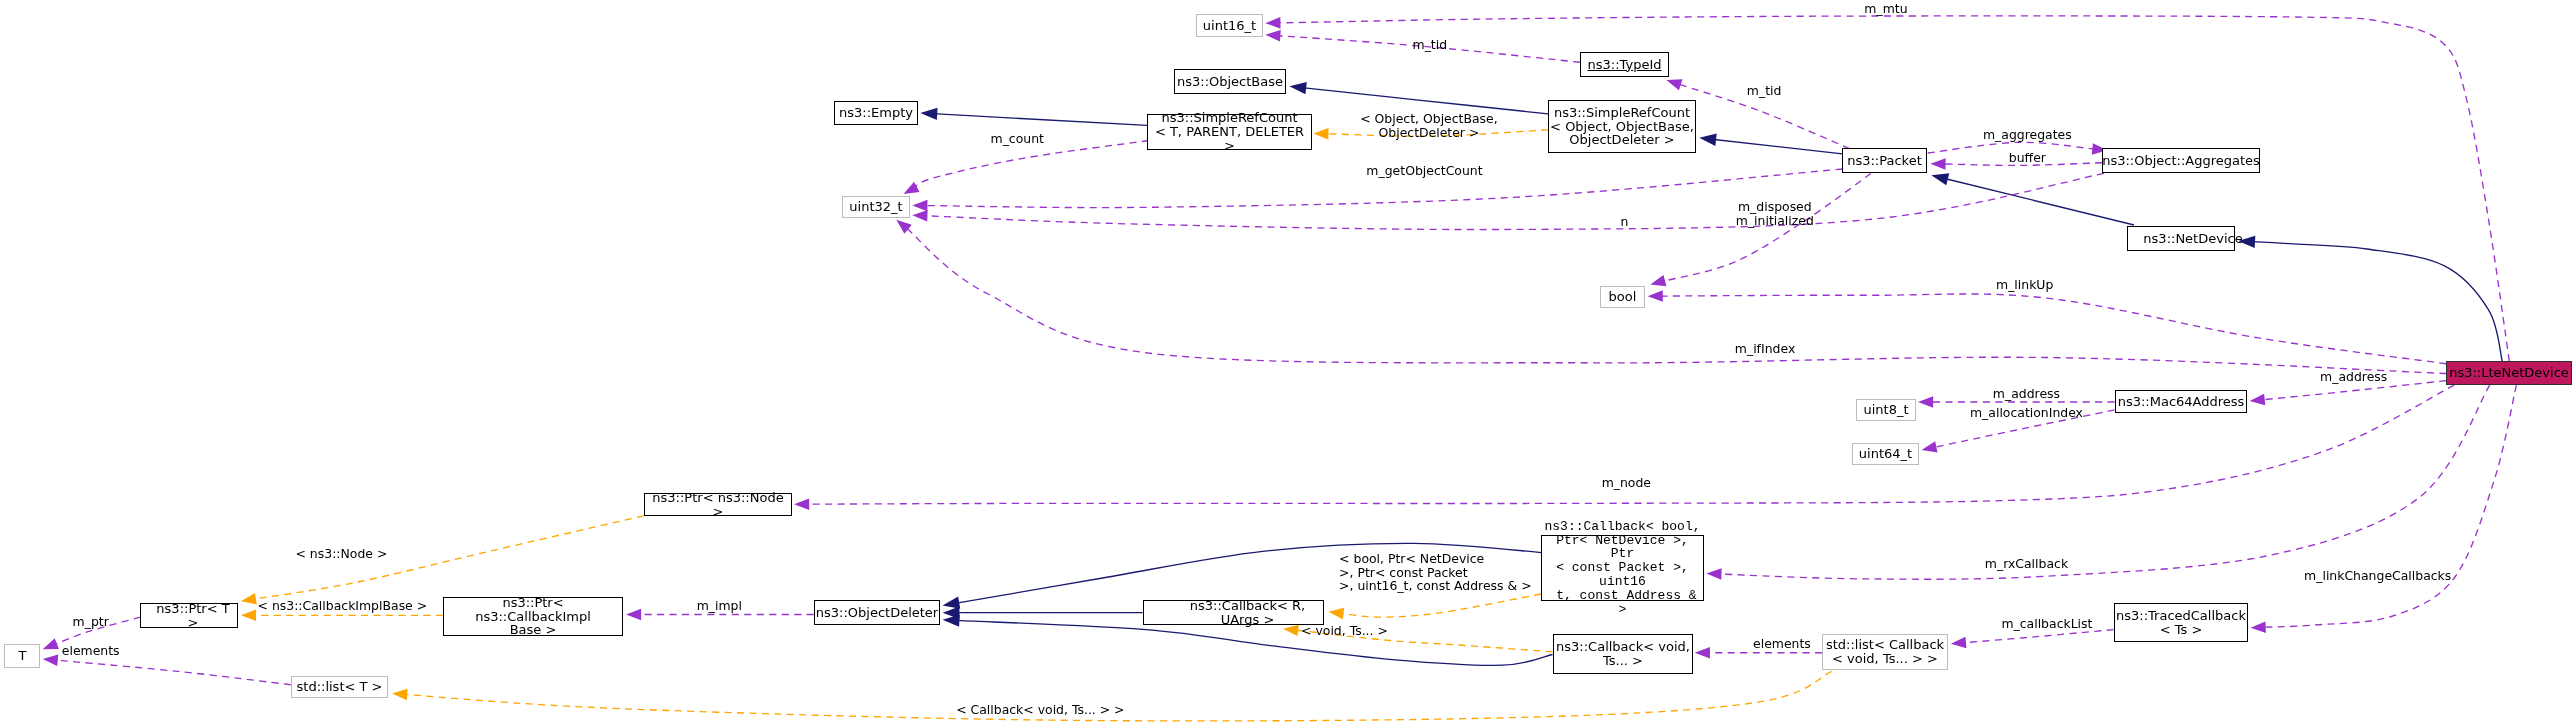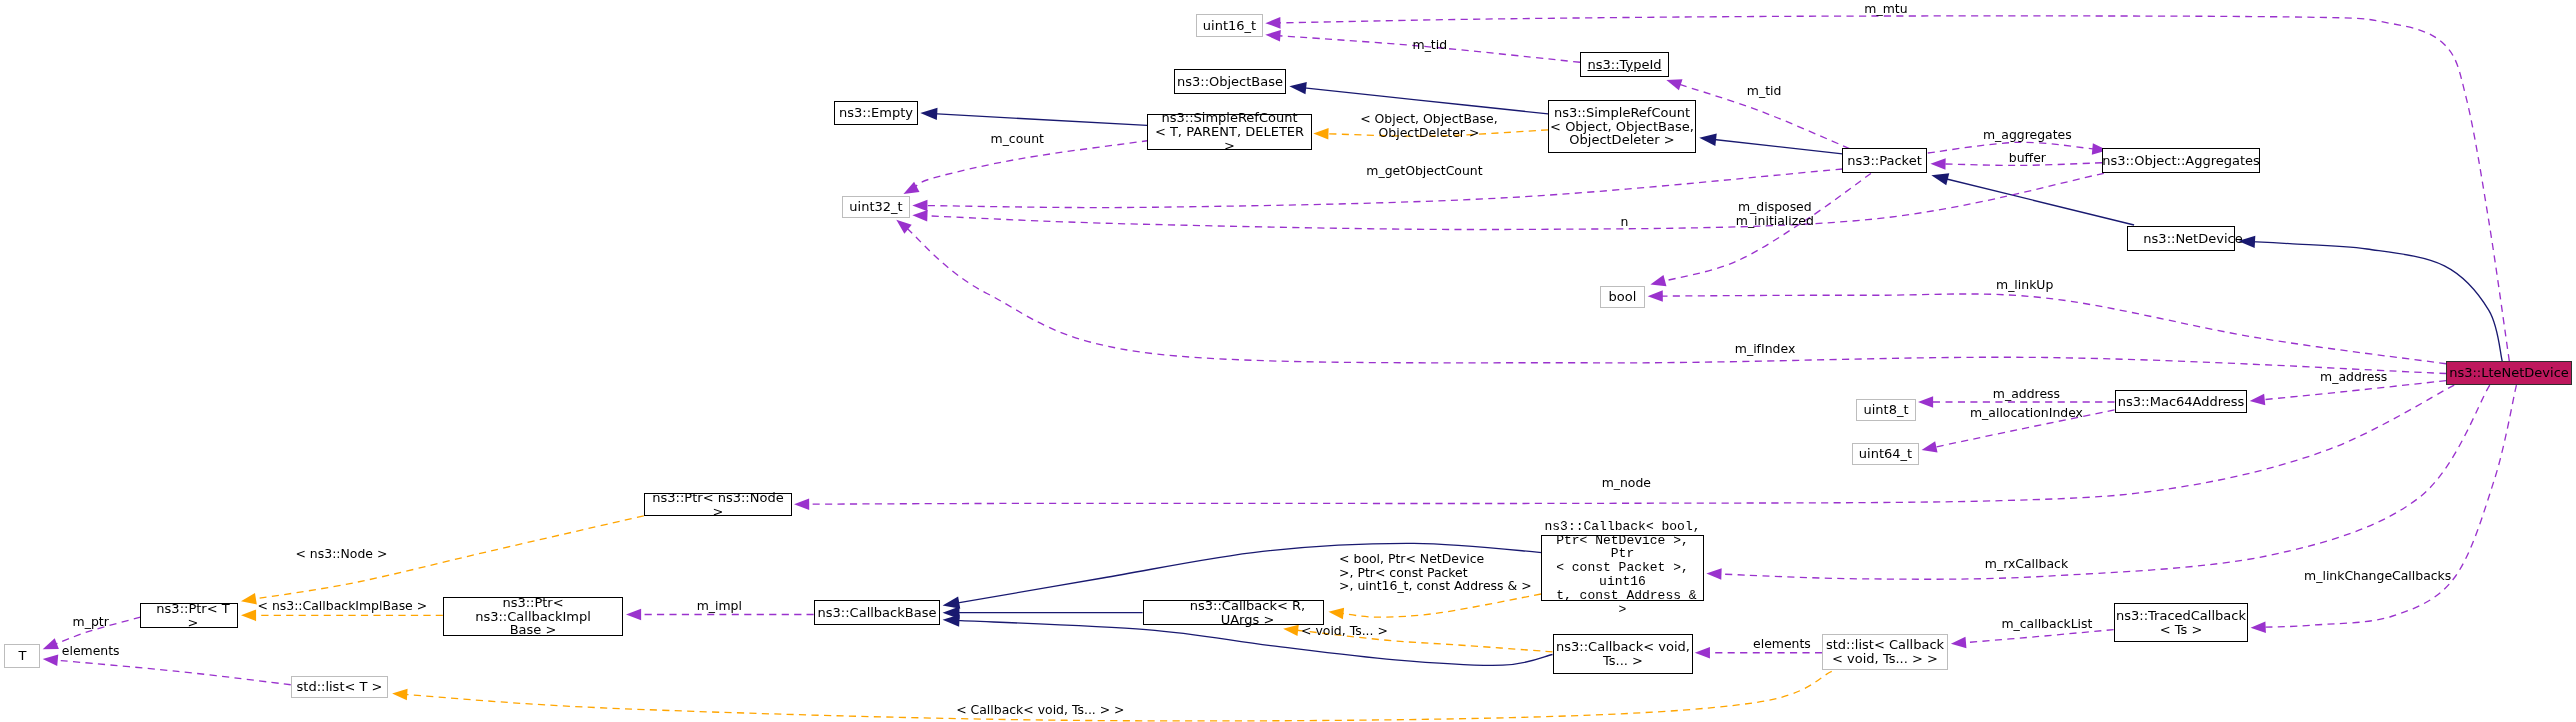--- a/index.html
+++ b/index.html
@@ -169,21 +169,21 @@
       <div class="node class" style="left: 2127px; top: 226px; width: 108px; height: 25px; padding-left: 24px;">ns3::NetDevice</div>
       <div class="node plain" style="left: 1600px; top: 286px; width: 45px; height: 22px;">bool</div>
       <div class="node current" style="left: 2446px; top: 361px; width: 126px; height: 24px;">ns3::LteNetDevice</div>
       <div class="node plain" style="left: 1856px; top: 399px; width: 60px; height: 22px;">uint8_t</div>
       <div class="node class" style="left: 2115px; top: 390px; width: 132px; height: 23px;">ns3::Mac64Address</div>
       <div class="node plain" style="left: 1852px; top: 443px; width: 67px; height: 22px;">uint64_t</div>
       <div class="node class" style="left: 644px; top: 493px; width: 148px; height: 23px;">ns3::Ptr&lt; ns3::Node &gt;</div>
       <div class="node class" style="left: 140px; top: 603px; width: 98px; height: 25px; padding-left: 8px;">ns3::Ptr&lt; T &gt;</div>
       <div class="node class" style="left: 443px; top: 597px; width: 180px; height: 39px;">ns3::Ptr&lt; ns3::CallbackImpl
 Base &gt;</div>
-      <div class="node class" style="left: 814px; top: 600px; width: 126px; height: 25px;">ns3::CallbackBase</div>
+      <div class="node class" style="left: 814px; top: 600px; width: 126px; height: 25px;">ns3::ObjectDeleter</div>
       <div class="node class" style="left: 1143px; top: 600px; width: 181px; height: 25px; padding-left: 28px;">ns3::Callback&lt; R, UArgs &gt;</div>
       <div class="node class" style="left: 1541px; top: 535px; width: 163px; height: 66px; font-family: Liberation Mono, monospace;">ns3::Callback&lt; bool,
 Ptr&lt; NetDevice &gt;, Ptr
 &lt; const Packet &gt;, uint16
 _t, const Address &amp; &gt;</div>
       <div class="node class" style="left: 1553px; top: 634px; width: 140px; height: 40px;">ns3::Callback&lt; void,
 Ts... &gt;</div>
       <div class="node plain" style="left: 1822px; top: 634px; width: 126px; height: 36px;">std::list&lt; Callback
 &lt; void, Ts... &gt; &gt;</div>
       <div class="node class" style="left: 2114px; top: 603px; width: 134px; height: 39px;">ns3::TracedCallback

